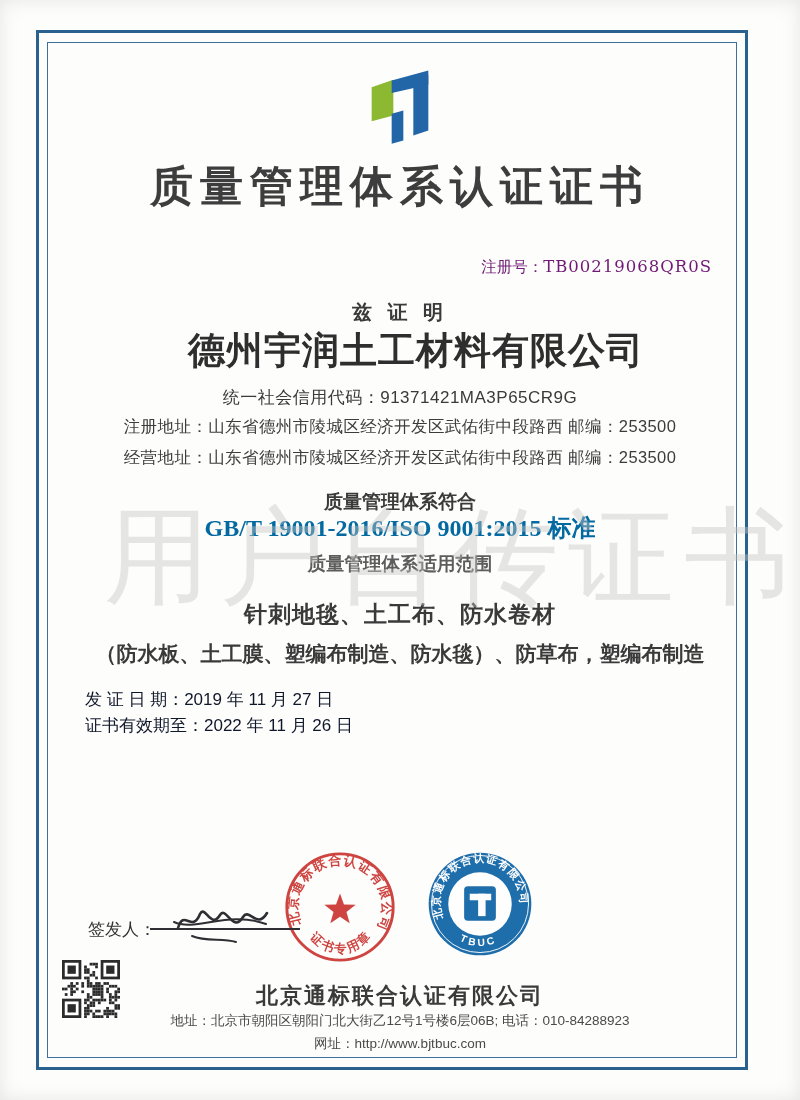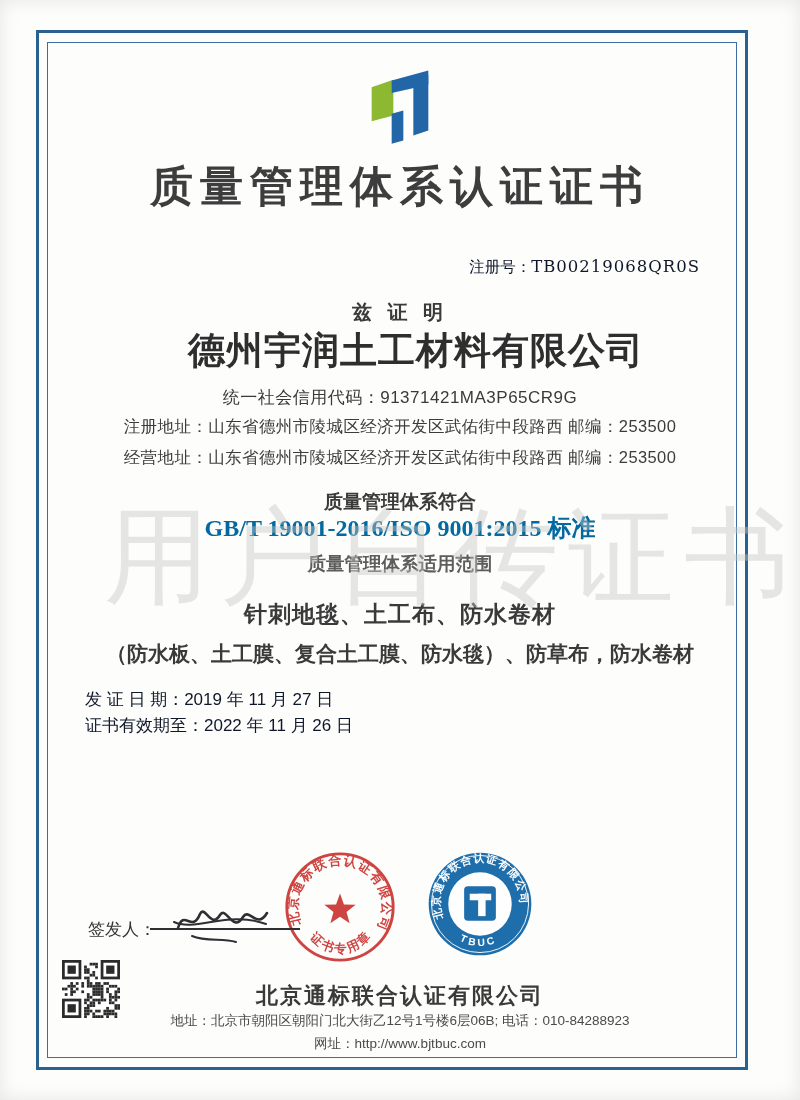--- a/index.html
+++ b/index.html
@@ -6,21 +6,21 @@
     font-family:"Liberation Sans",sans-serif;background:#f1f0ee;}
   .page{position:relative;width:800px;height:1100px;background:#fdfdfc;
     box-shadow:inset 0 0 18px rgba(120,120,115,.18);}
   .frame-outer{position:absolute;left:36px;top:30px;width:706px;height:1034px;
     border:3px solid #2a628f;}
   .frame-inner{position:absolute;left:47px;top:42px;width:688px;height:1014px;
     border:1px solid #3c6f9c;}
   .abs{position:absolute;left:0;width:100%;text-align:center;color:#3a3a3a;z-index:2;}
   .logo-wrap{position:absolute;left:350px;top:56px;width:100px;height:104px;z-index:2;}
   .title{top:158px;font-size:43px;font-weight:bold;letter-spacing:7px;color:#3d3d3d;}
-  .reg-line{position:absolute;top:257px;right:100px;font-size:15.5px;color:#0f172a;z-index:2;}
+  .reg-line{position:absolute;top:257px;right:88px;font-size:15.5px;color:#701a75;z-index:2;}
   .reg-num{font-family:"DejaVu Serif",serif;font-size:16.5px;letter-spacing:1px;}
   .certify{top:299px;font-size:20px;font-weight:bold;letter-spacing:5px;}
   .company{top:326px;font-size:37px;font-weight:bold;letter-spacing:1px;color:#2e2e2e;margin-left:16px;}
   .code{top:386px;font-size:17px;letter-spacing:.5px;}
   .addr{font-size:16.5px;letter-spacing:.4px;color:#3c3c3c;}
   .addr1{top:416px;}.addr2{top:447px;}
   .conform{top:489px;font-size:19px;font-weight:600;}
   .standard{top:512px;font-size:24px;font-weight:bold;
     font-family:"Liberation Serif",serif;color:#0369a1;}
   .scopehead{top:551px;font-size:18.5px;font-weight:600;color:#5d5d5d;}
@@ -72,21 +72,21 @@
   <div class="abs code">统一社会信用代码：91371421MA3P65CR9G</div>
 
   <div class="abs addr addr1">注册地址：山东省德州市陵城区经济开发区武佑街中段路西  邮编：253500</div>
   <div class="abs addr addr2">经营地址：山东省德州市陵城区经济开发区武佑街中段路西  邮编：253500</div>
 
   <div class="abs conform">质量管理体系符合</div>
   <div class="abs standard">GB/T 19001-2016/ISO 9001:2015 标准</div>
   <div class="abs scopehead">质量管理体系适用范围</div>
 
   <div class="abs scope1">针刺地毯、土工布、防水卷材</div>
-  <div class="abs scope2">（防水板、土工膜、复合土工膜、防水毯）、防草布，防水卷材</div>
+  <div class="abs scope2">（防水板、土工膜、塑编布制造、防水毯）、防草布，塑编布制造</div>
 
   <div class="dateline date1">发 证 日 期：2019 年 11 月 27 日</div>
   <div class="dateline date2">证书有效期至：2022 年 11 月 26 日</div>
 
 
   <div class="sign-label">签发人：</div>
   <svg class="sign-svg" width="160" height="52" viewBox="0 0 160 52">
     <path d="M2 31 H152" stroke="#2f2f33" stroke-width="2.2" fill="none"></path>
     <path d="M30 30 C36 10,44 36,52 16 C57 6,63 32,72 17 C78 7,85 36,95 19 C101 9,109 32,119 15" stroke="#2f2f33" stroke-width="2.6" fill="none" stroke-linecap="round"></path>
     <path d="M26 24 C48 34,80 12,118 26" stroke="#2f2f33" stroke-width="2" fill="none" stroke-linecap="round"></path>

